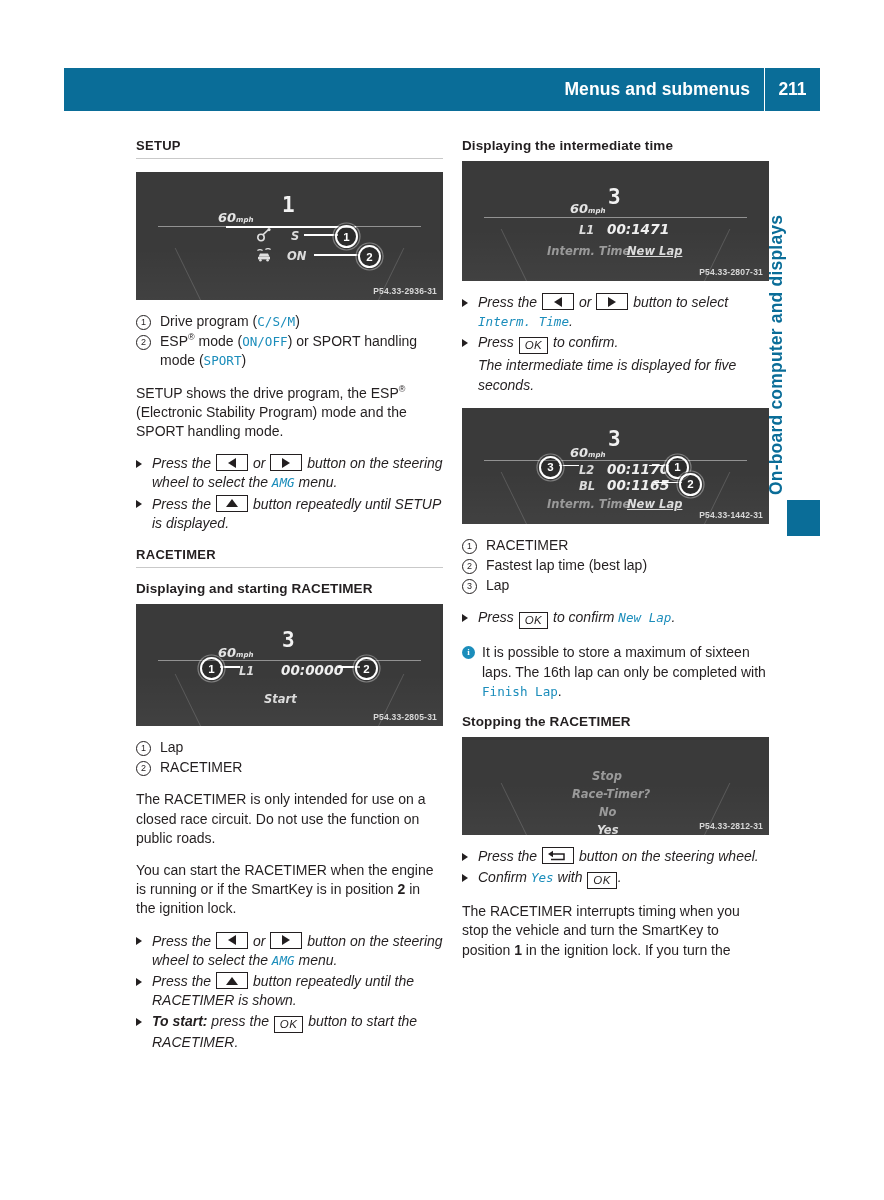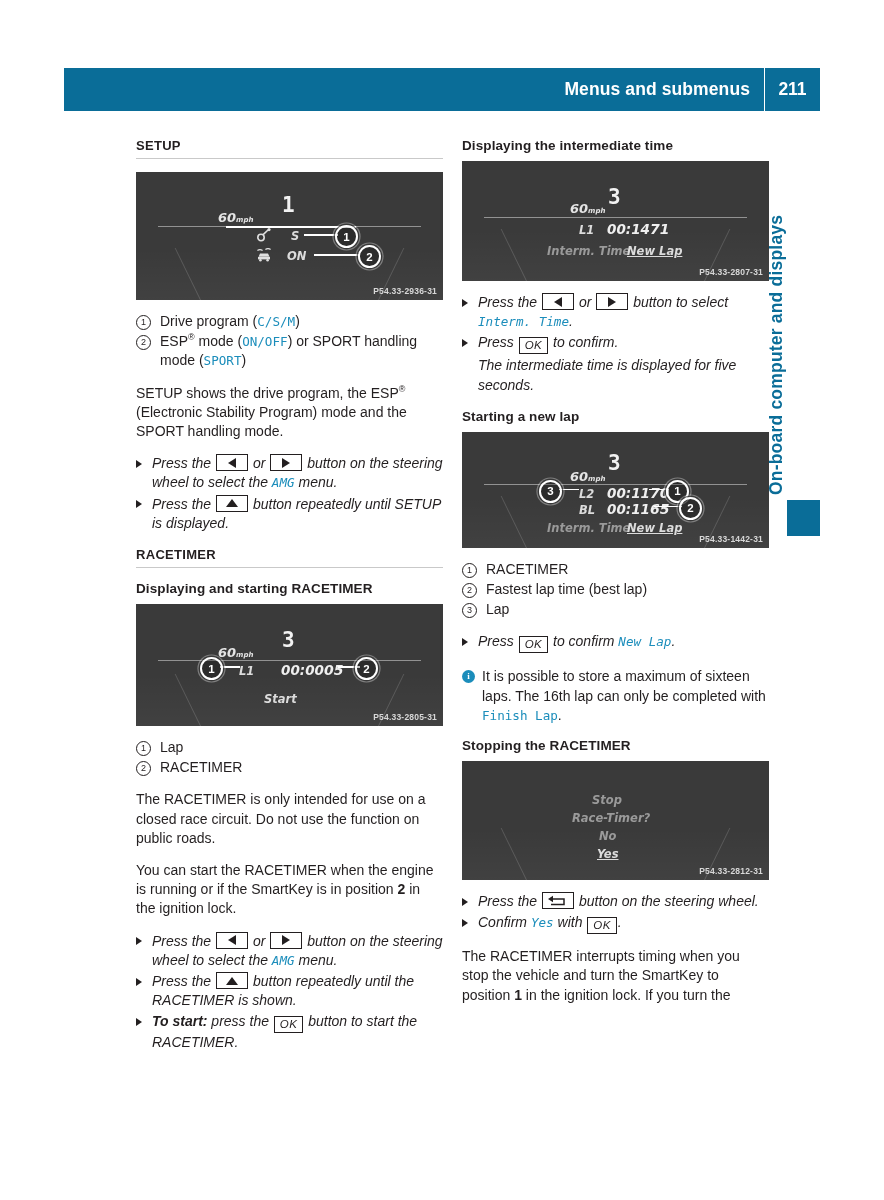--- a/index.html
+++ b/index.html
@@ -126,21 +126,21 @@
     background: #3a3a3a;
     overflow: hidden;
     margin-bottom: 12px;
     color: #e9e9e9;
     font-family: "DejaVu Sans", sans-serif;
   }
   .shot.h1box { height: 128px; }
   .shot.h2box { height: 122px; }
   .shot.h3box { height: 120px; }
   .shot.h4box { height: 116px; }
-  .shot.h5box { height: 119px; }
+  .shot.h5box { height: 98px; }
   .shot-road {
     position: absolute;
     left: 0; right: 0; bottom: 0;
     height: 52px;
     background:
       linear-gradient(to bottom, rgba(255,255,255,0.00), rgba(255,255,255,0.035));
   }
   .shot-road::before,
   .shot-road::after {
     content: "";
@@ -419,21 +419,21 @@
   <div class="h1 gap-top">RACETIMER</div>
   <div class="rule"></div>
   <div class="h2">Displaying and starting RACETIMER</div>
 
   <div class="shot h2box">
     <div class="shot-road"></div>
     <div class="shot-horizon" style="top:56px"></div>
     <div class="d-gear" style="left:146px; top:24px">3</div>
     <div class="d-speed" style="left:82px; top:41px"><span>60</span><span class="u">mph</span></div>
     <div class="d-txt" style="left:103px; top:60px">L1</div>
-    <div class="d-time" style="left:145px; top:58px"><span>00:00</span><span class="cs">05</span></div>
+    <div class="d-time" style="left:145px; top:58px"><span>00:00</span><span class="cs">00</span></div>
     <div class="d-txt" style="left:128px; top:88px">Start</div>
     <div class="leader" style="left:84px; top:62px; width:20px"></div>
     <div class="leader" style="left:202px; top:62px; width:22px"></div>
     <div class="callout" style="left:64px; top:53px">1</div>
     <div class="callout" style="left:219px; top:53px">2</div>
     <div class="shot-code">P54.33-2805-31</div>
   </div>
 
   <div class="legend">
     <div class="legend-row">
@@ -488,21 +488,20 @@
       <span class="tri"></span>
       <span>Press the </span><span class="key key-arrow left"><i></i></span><span> or </span><span class="key key-arrow right"><i></i></span><span> button to select </span><span class="mono">Interm. Time</span><span>.</span>
     </div>
     <div class="instr">
       <span class="tri"></span>
       <span>Press </span><span class="key key-ok">OK</span><span> to confirm.</span>
     </div>
     <div class="instr cont">The intermediate time is displayed for five seconds.</div>
   </div>
 
-  <div class="h2 gap-top">Starting a new lap</div>
 
   <div class="shot h4box">
     <div class="shot-road"></div>
     <div class="shot-horizon" style="top:52px"></div>
     <div class="d-gear" style="left:146px; top:19px">3</div>
     <div class="d-speed" style="left:108px; top:37px"><span>60</span><span class="u">mph</span></div>
     <div class="d-txt" style="left:117px; top:55px">L2</div>
     <div class="d-time" style="left:145px; top:53px"><span>00:11</span><span class="cs">70</span></div>
     <div class="d-txt" style="left:117px; top:71px">BL</div>
     <div class="d-time" style="left:145px; top:69px"><span>00:11</span><span class="cs">65</span></div>

